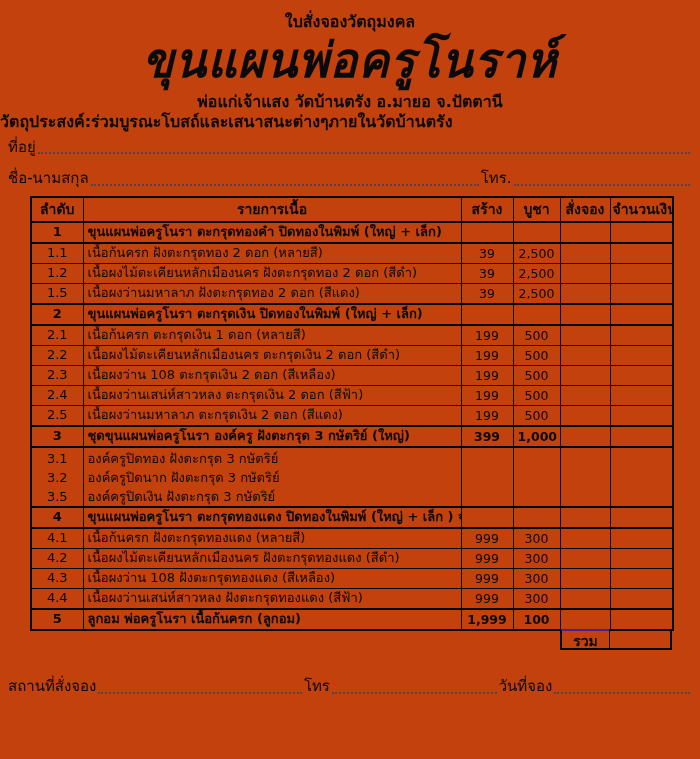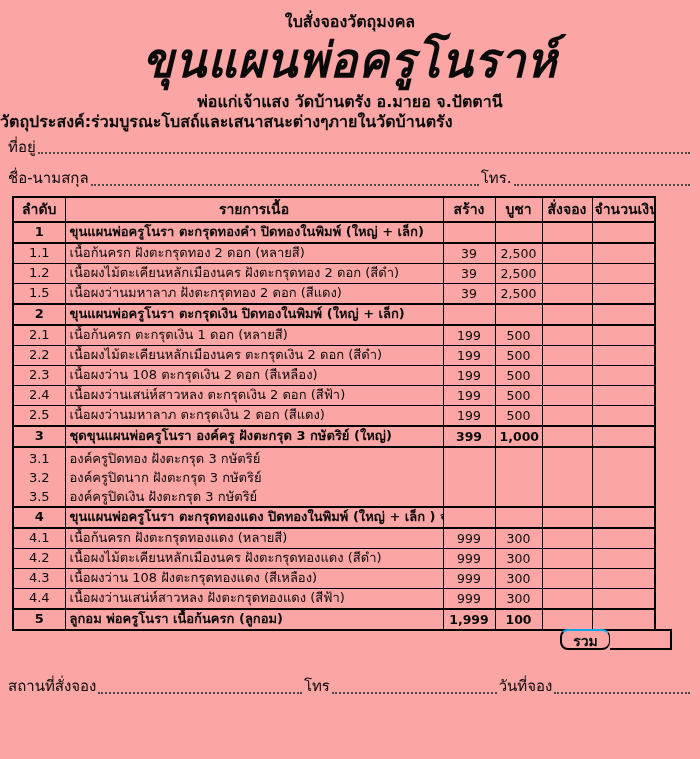--- a/index.html
+++ b/index.html
@@ -3,21 +3,21 @@
 <meta charset="utf-8">
 <style>
   html,body{margin:0;padding:0;background:#fff;}
   body{
     width:700px;height:759px;
     font-family:"DejaVu Sans","Liberation Sans",sans-serif;
     color:#0a0a0a;
     position:relative;
     -webkit-font-smoothing:antialiased;
   }
-  .page{width:700px;height:759px;overflow:hidden;background:#fca5a5;}
+  .page{width:700px;height:759px;overflow:hidden;background:#c2410c;}
 
   
   .form-title{
     text-align:center;font-size:16px;font-weight:600;
     padding-top:12px;line-height:1.2;
   }
   .main-title{
     text-align:center;font-size:46px;font-weight:bold;font-style:italic;
     font-family:"DejaVu Serif","Liberation Serif",serif;
     line-height:1.1;margin-top:4px;letter-spacing:1px;
@@ -40,21 +40,21 @@
   .dots{
     flex-grow:1;height:1px;border-bottom:2px dotted #4a4a4a;
     margin:0 2px 4px 2px;min-width:20px;
   }
   .line-name{margin-top:10px;}
   .line-addr{margin-top:4px;}
 
   
   table.order{
     border-collapse:collapse;table-layout:fixed;
-    margin:6px 28px 0 12px;width:642px;
+    margin:6px 28px 0 30px;width:642px;
     font-size:13px;
   }
   table.order th,table.order td{
     border:1px solid #000;
     padding:0 4px;height:19px;line-height:1.25;
     overflow:hidden;white-space:nowrap;
   }
   table.order th{
     border-bottom-width:2px;border-top-width:2px;
     font-size:14px;font-weight:bold;height:21px;padding:1px 2px;
@@ -70,21 +70,21 @@
   
   .total-row{
     display:flex;justify-content:flex-end;
     margin:0 28px 0 30px;width:642px;box-sizing:border-box;
   }
   .total-label,.total-cell{
     border:2px solid #000;border-top:none;height:21px;box-sizing:border-box;
   }
   .total-label{
     width:50px;text-align:center;font-weight:bold;font-size:14px;line-height:20px;
-    border-right-width:1px;border-top:2px solid #0ea5e9;margin-top:-2px;border-radius:8px;
+    border-right-width:1px;border-top:2px solid #4c1d95;margin-top:-2px;
   }
   .total-cell{width:62px;border-top:2px solid #000;margin-top:-2px;border-left:none;}
 
   
   .footer{margin-top:26px;}
   .fill-line.f1 .d1{flex-grow:2.1;}
   .fill-line.f1 .d2{flex-grow:1.7;}
   .fill-line.f1 .d3{flex-grow:1.4;}
   .fill-line.nm .d1{flex-grow:2.2;}
   .fill-line.nm .d2{flex-grow:1;}

